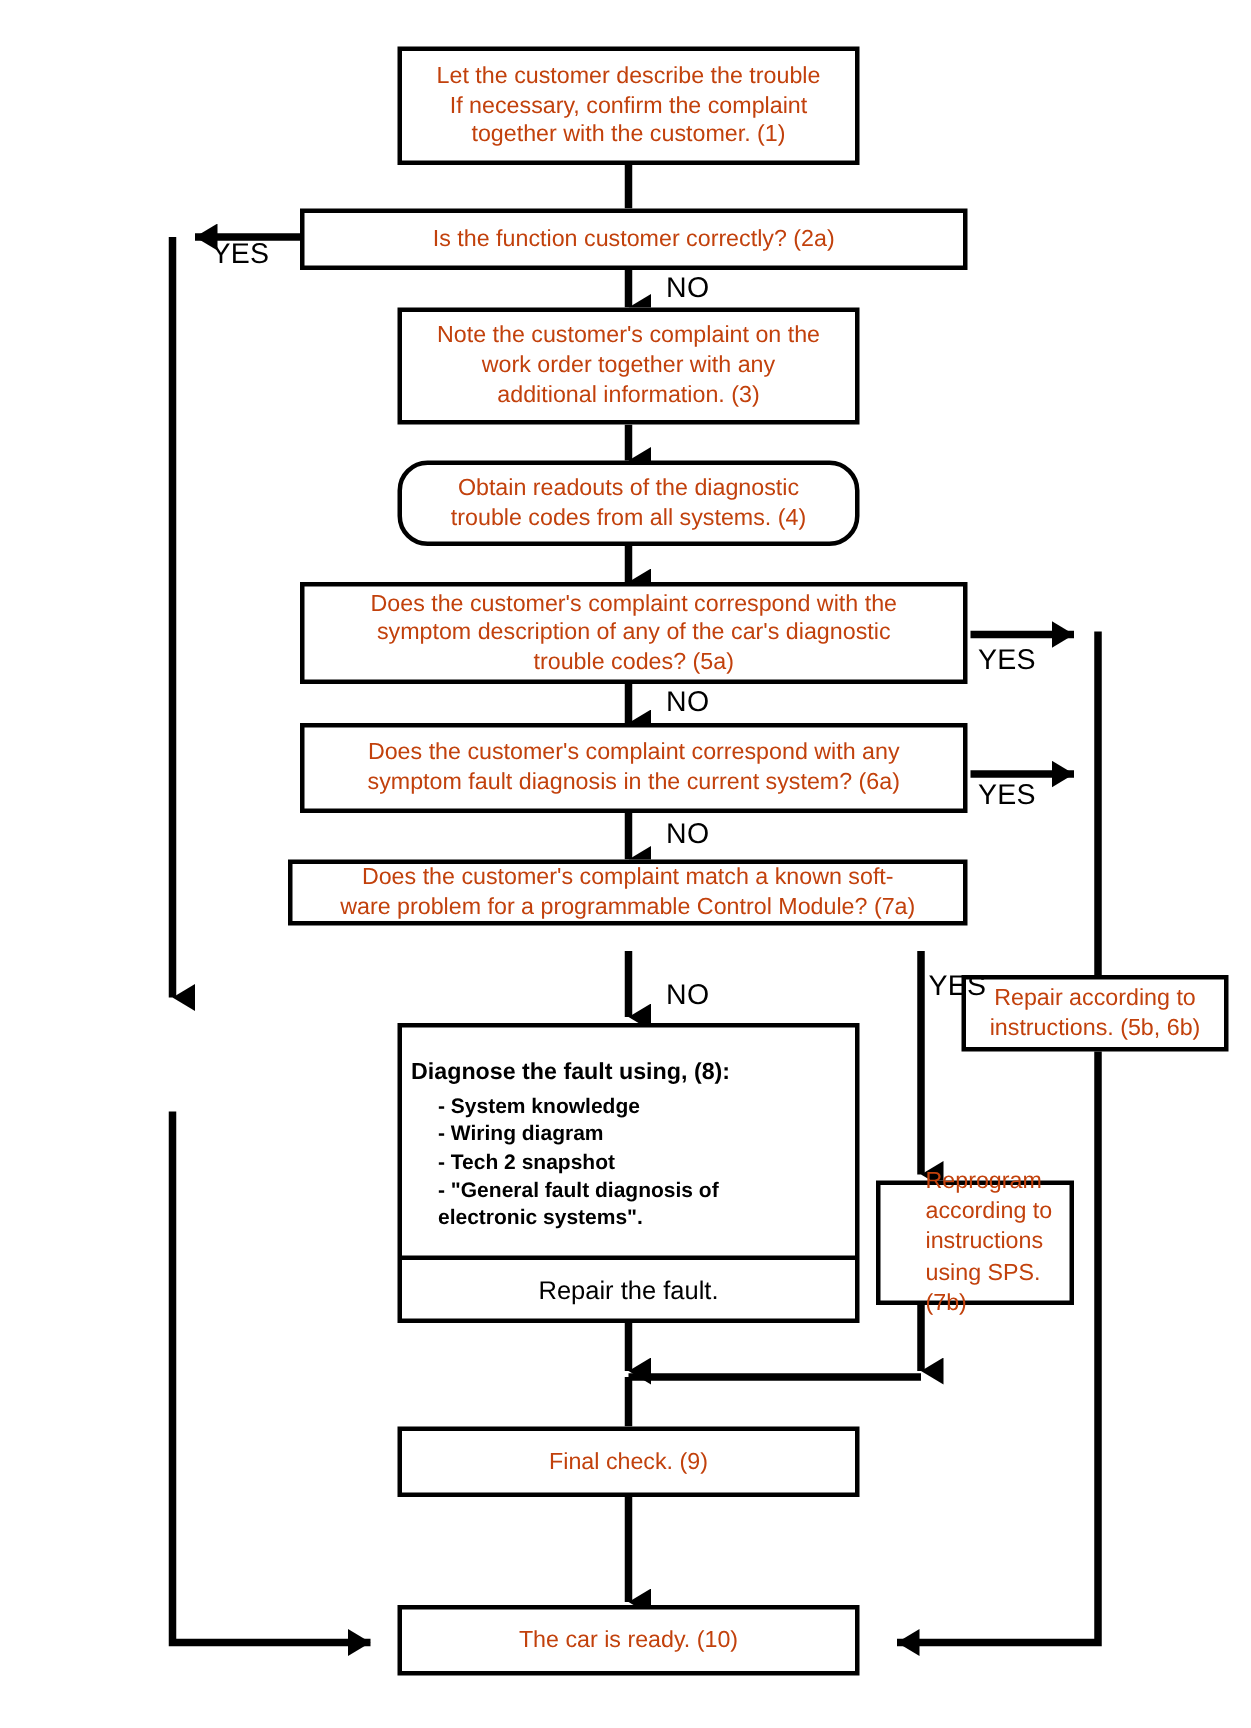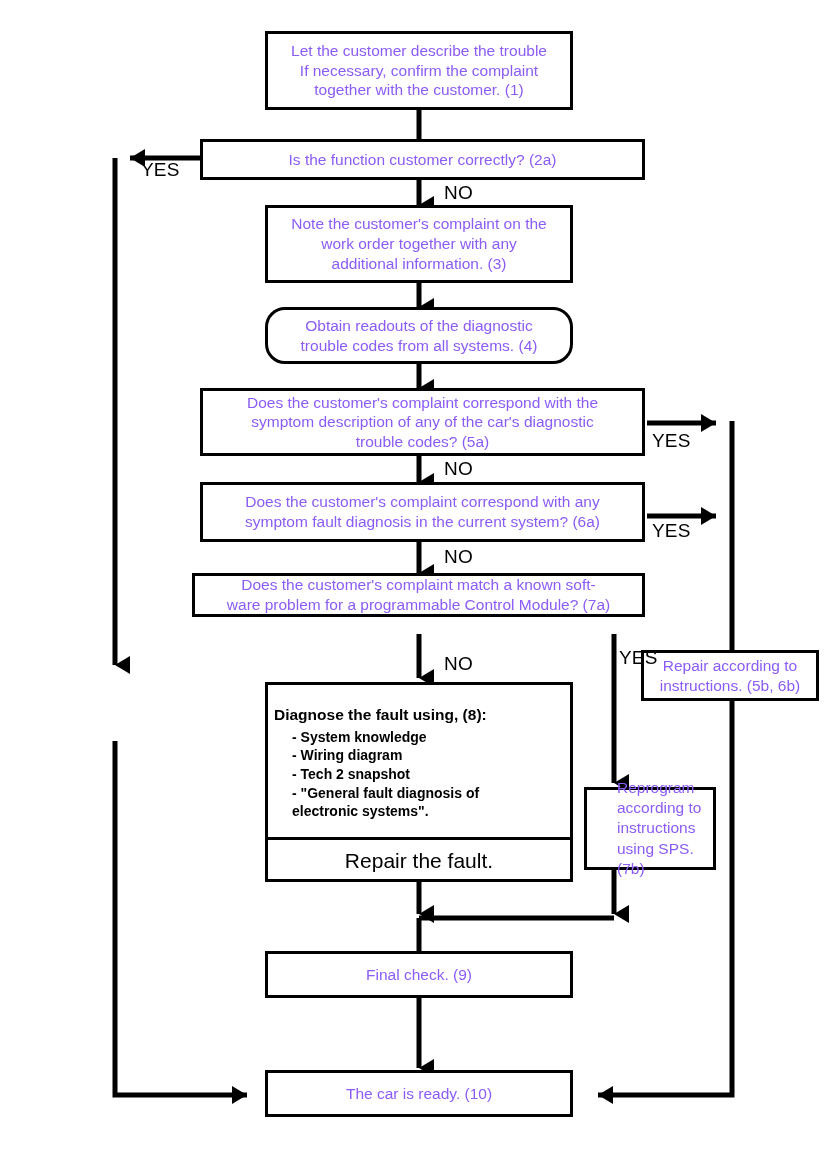--- a/index.html
+++ b/index.html
@@ -24,21 +24,21 @@
   }
   .node-box {
     position: absolute;
     box-sizing: border-box;
     border: 3px solid #000000;
     background: #ffffff;
     display: flex;
     flex-direction: column;
     align-items: center;
     justify-content: center;
-    color: #8b5cf6;
+    color: #c2410c;
     font-size: 15.5px;
     line-height: 1.27;
     text-align: center;
     white-space: pre-line;
     z-index: 5;
   }
   .edge-label {
     position: absolute;
     color: #000000;
     font-size: 19px;
@@ -75,21 +75,21 @@
     align-items: flex-start;
     justify-content: center;
     flex-direction: column;
     font-weight: bold;
   }
   .split-bottom {
     box-sizing: border-box;
     display: flex;
     align-items: center;
     justify-content: center;
-    font-size: 21px;
+    font-size: 17px;
   }
 </style>
 </head>
 <body>
 
 <div id="chart-root">
 
   <svg class="flow-svg" viewBox="0 0 834 1152">
     <defs>
       <marker id="ah-down" markerWidth="18" markerHeight="16" refX="9" refY="15" orient="auto" markerUnits="userSpaceOnUse">

